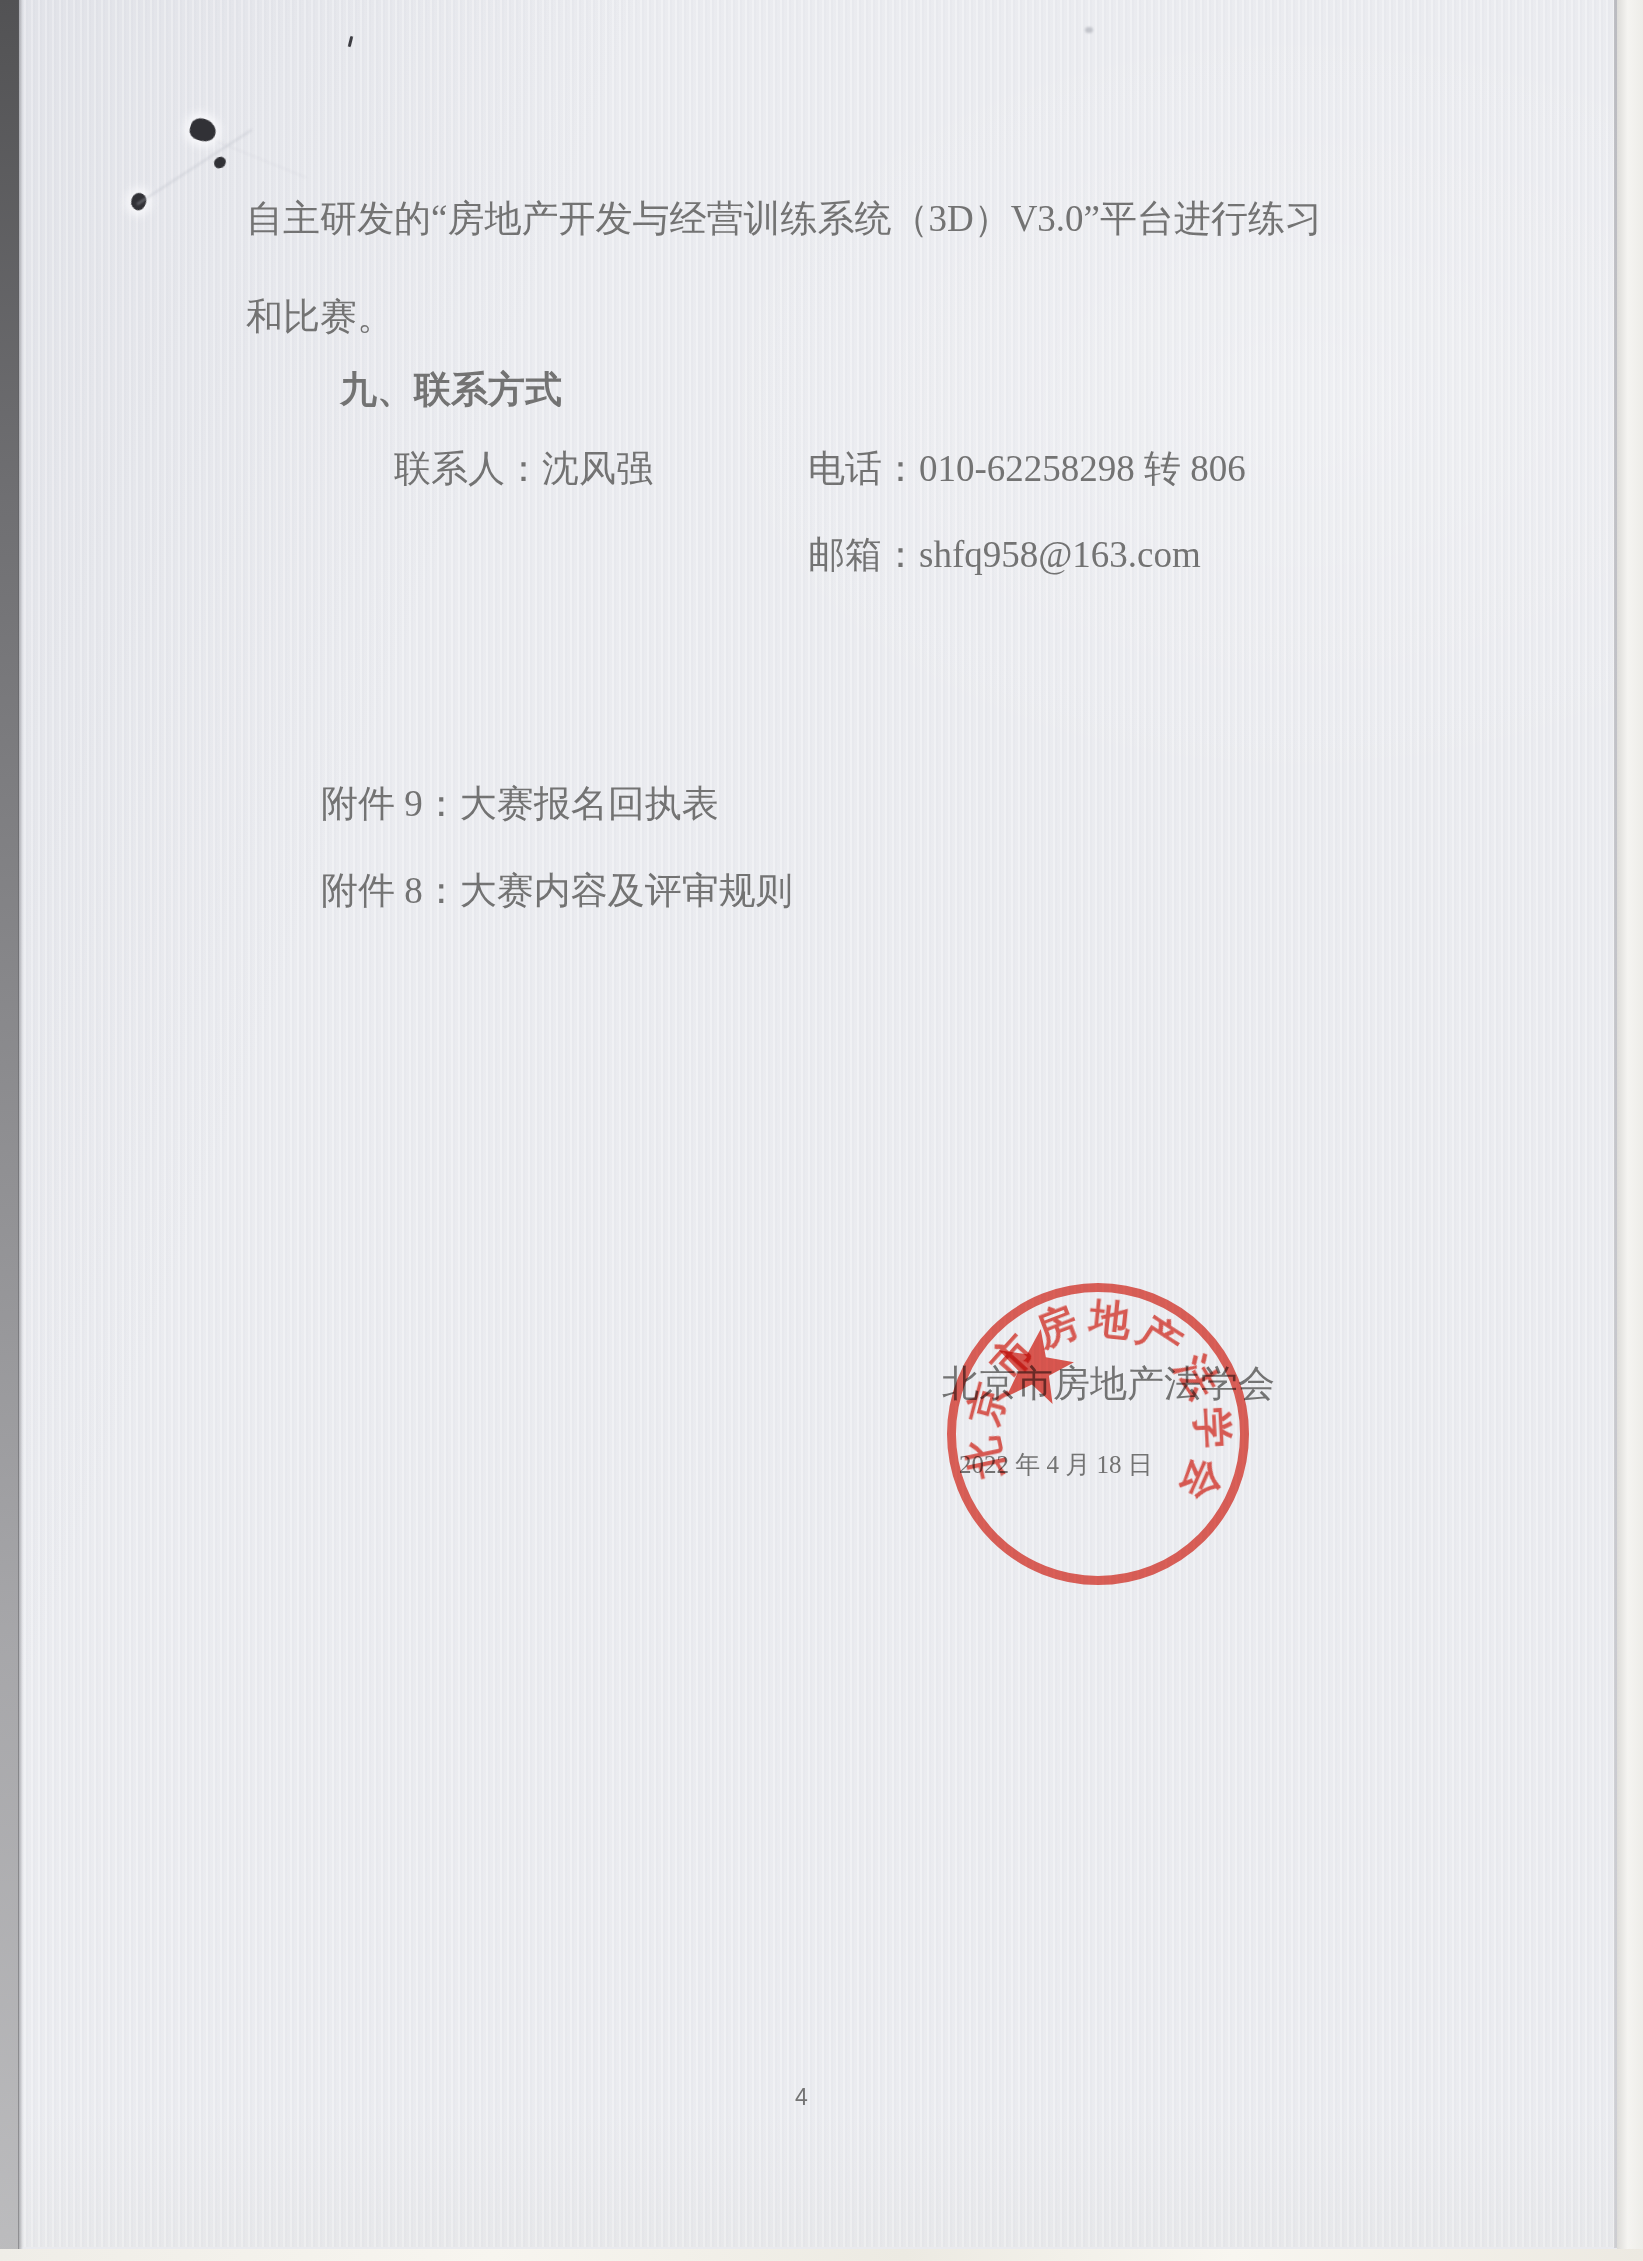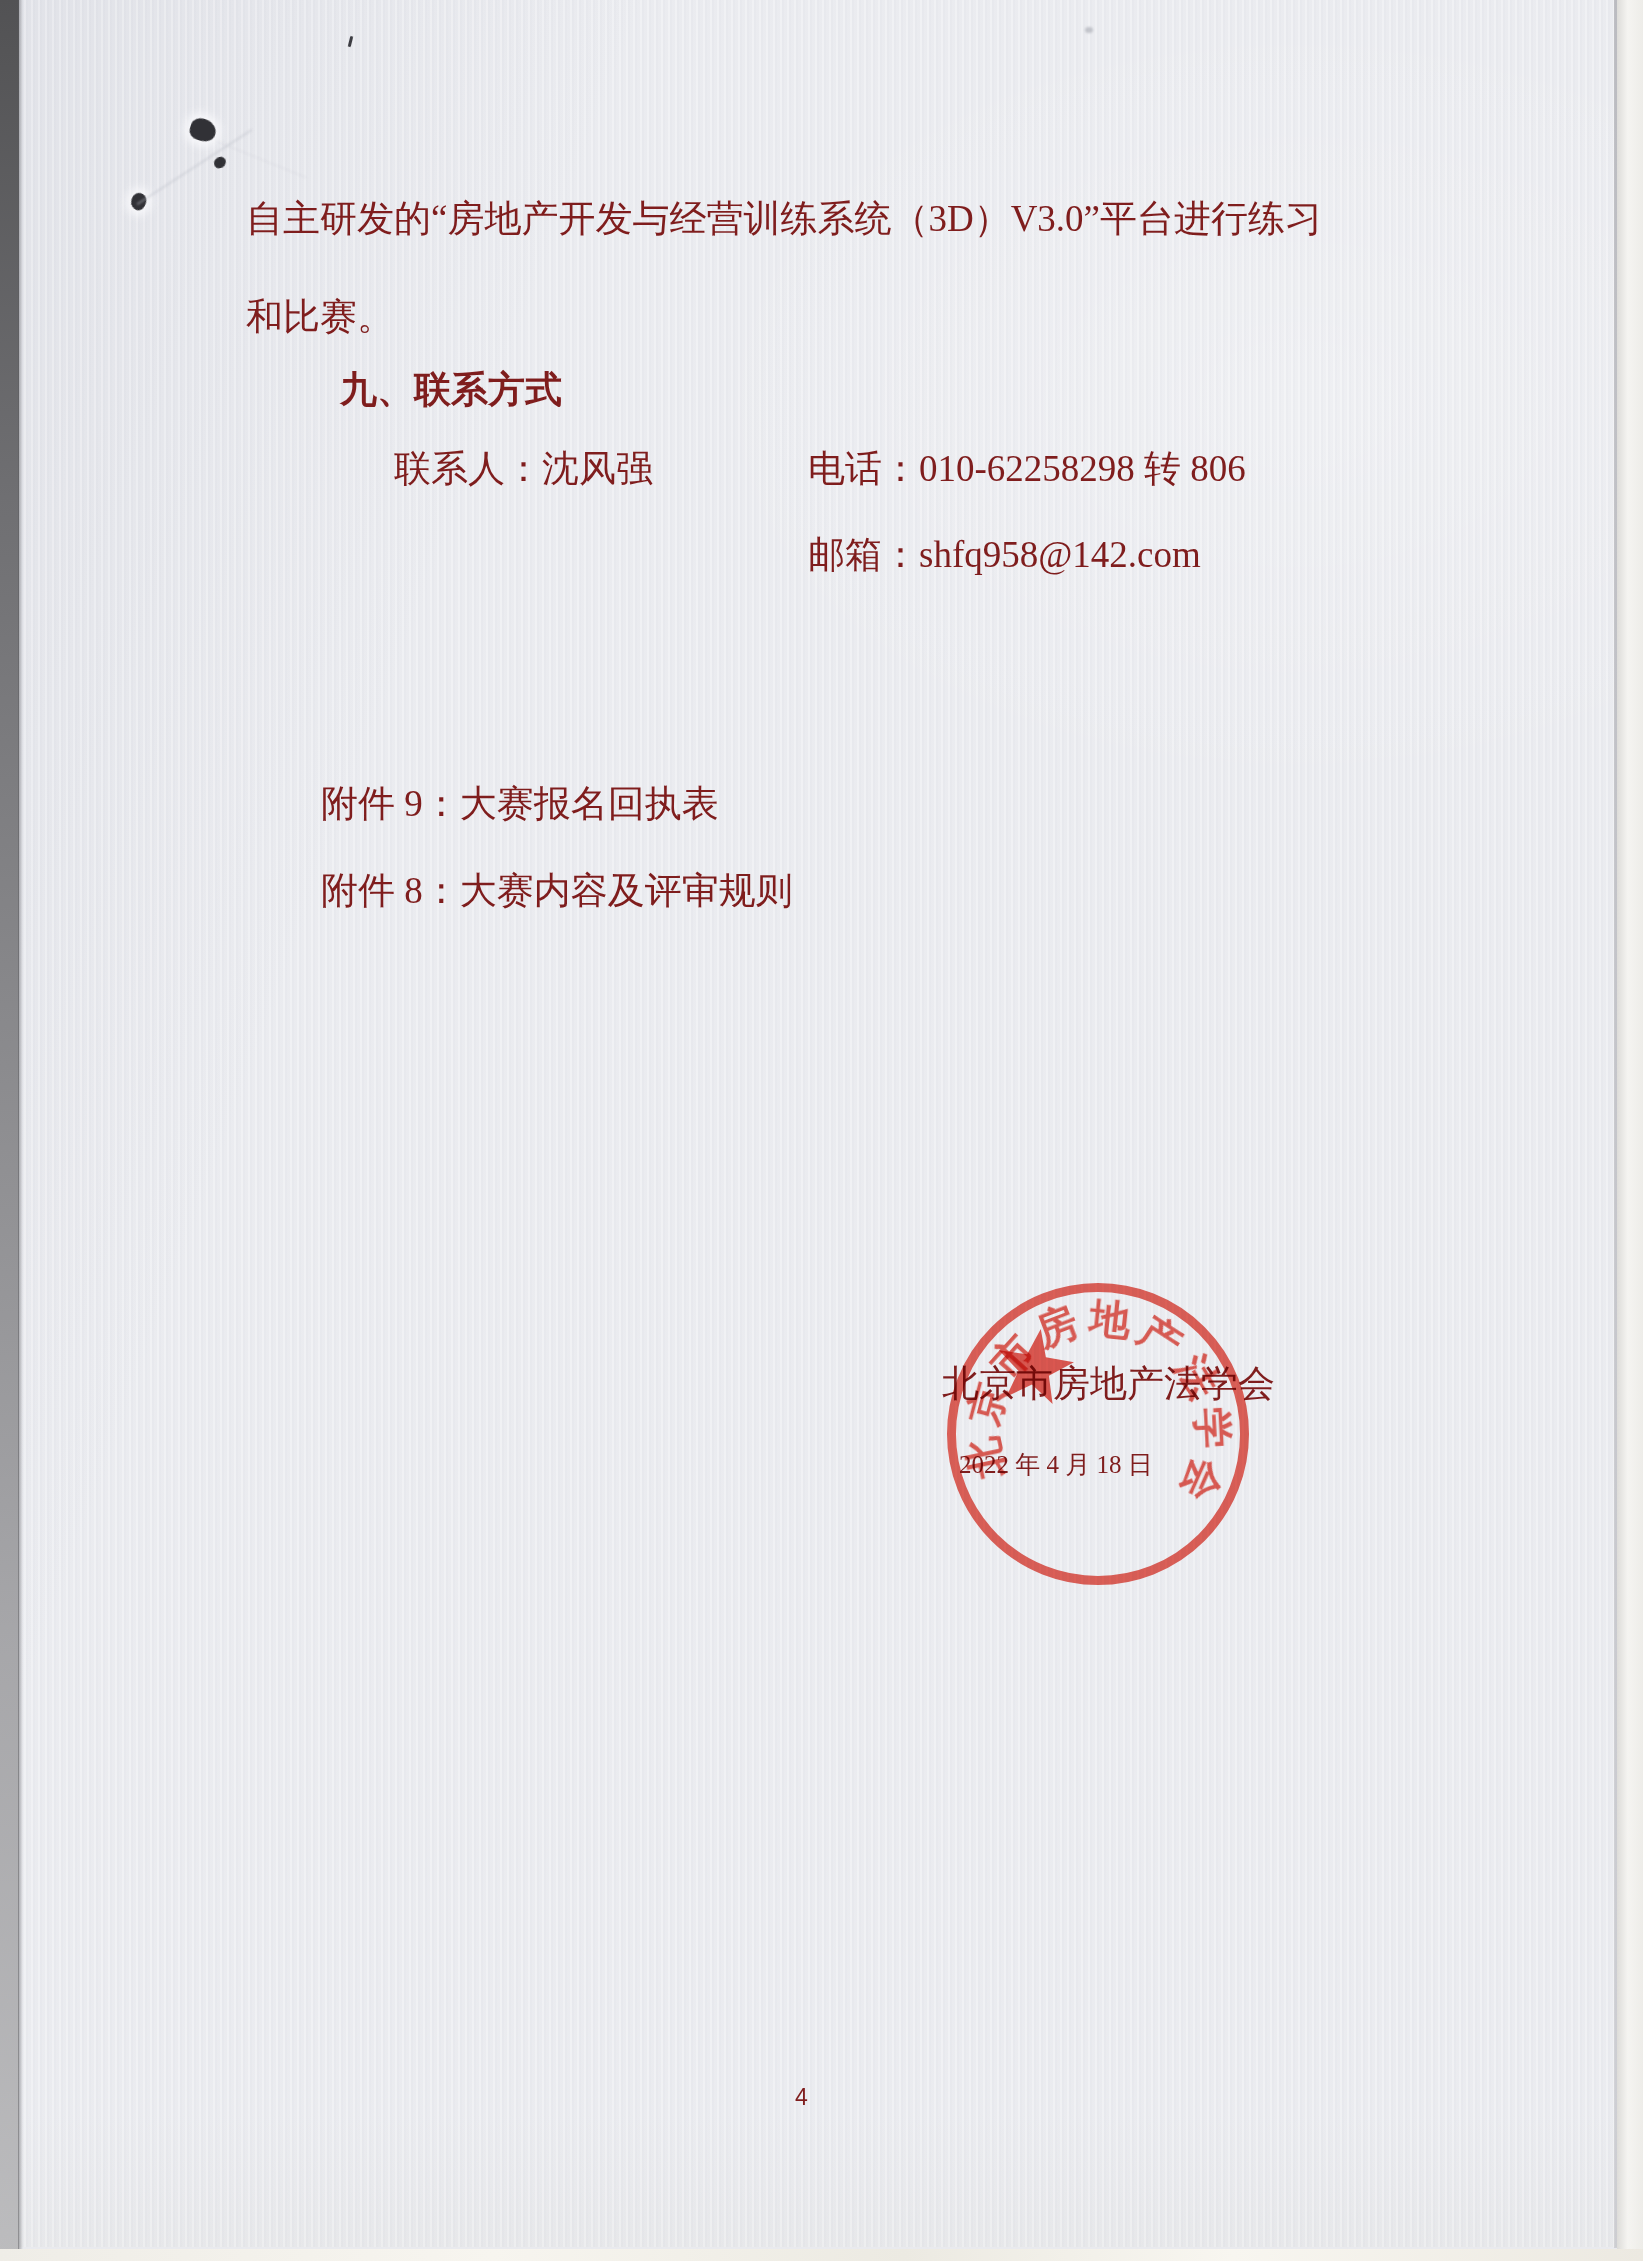--- a/index.html
+++ b/index.html
@@ -42,21 +42,21 @@
   }
   .edge-bottom-strip{
     position:absolute;left:0;top:2249px;width:1644px;height:12.2px;
     background:linear-gradient(90deg,#efede7 0%,#f7f5ef 30%,#eceae2 55%,#f8f6f0 75%,#ece9e1 100%);
   }
   
   .speck{position:absolute;background:#313136;filter:blur(0.4px);}
   .speck.halo{box-shadow:0 0 9px 5.2px rgba(250,250,253,.85);}
   .crease{position:absolute;background:rgba(186,189,199,.45);filter:blur(1.3px);}
   
-  .txt{position:absolute;color:#7f1d1d;font-size:37px;line-height:1;white-space:nowrap;
+  .txt{position:absolute;color:#737373;font-size:37px;line-height:1;white-space:nowrap;
        letter-spacing:0px;}
   .bold{font-weight:700;}
   
   :root{--seal-color:#e64e44;}
   .seal{position:absolute;left:947px;top:1283px;width:302px;height:302px;pointer-events:none;}
   .seal .ring{
     position:absolute;inset:0;border:9.7px solid var(--seal-color);border-radius:50%;
     box-sizing:border-box;opacity:.88;filter:blur(0.5px);mix-blend-mode:multiply;
   }
   .seal .seal-char{
@@ -84,21 +84,21 @@
 <div class="crease" style="left:213px;top:159px;width:97px;height:1.3px;transform:rotate(22deg);opacity:.6;"></div>
 <div class="speck" style="left:1085px;top:27px;width:7.7px;height:5.8px;border-radius:50%;background:rgba(158,160,170,.55);filter:blur(1px);"></div>
 
 <div class="txt" style="left:246px;top:200px;">自主研发的“房地产开发与经营训练系统（3D）V3.0”平台进行练习</div>
 <div class="txt" style="left:246px;top:282px;margin-top:16px;">和比赛。</div>
 
 <div class="txt bold" style="left:340px;top:371px;">九、联系方式</div>
 
 <div class="txt" style="left:394px;top:450px;text-align:right;">联系人：沈风强</div>
 <div class="txt" style="left:808px;top:450px;">电话：010-62258298 转 806</div>
-<div class="txt" style="left:808px;top:536px;">邮箱：shfq958@142.com</div>
+<div class="txt" style="left:808px;top:536px;">邮箱：shfq958@163.com</div>
 
 <div class="txt" style="left:321px;top:785px;">附件 9：大赛报名回执表</div>
 <div class="txt" style="left:321px;top:872px;">附件 8：大赛内容及评审规则</div>
 
 <div class="txt" style="left:942px;top:1365px;">北京市房地产法学会</div>
 <div class="txt" style="left:959px;top:1452px;font-size:25px;">2022 年 4 月 18 日</div>
 
 <div class="txt" style="left:795px;top:2086px;font-size:23px;font-family:'Liberation Sans','DejaVu Sans',sans-serif;">4</div>
 
 <div class="seal">

